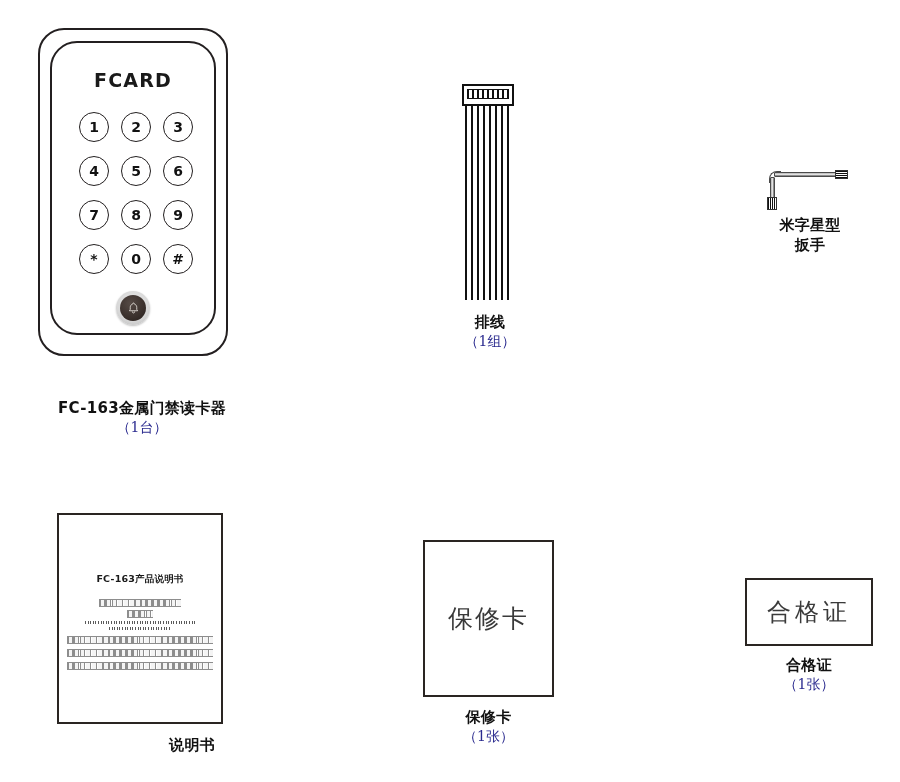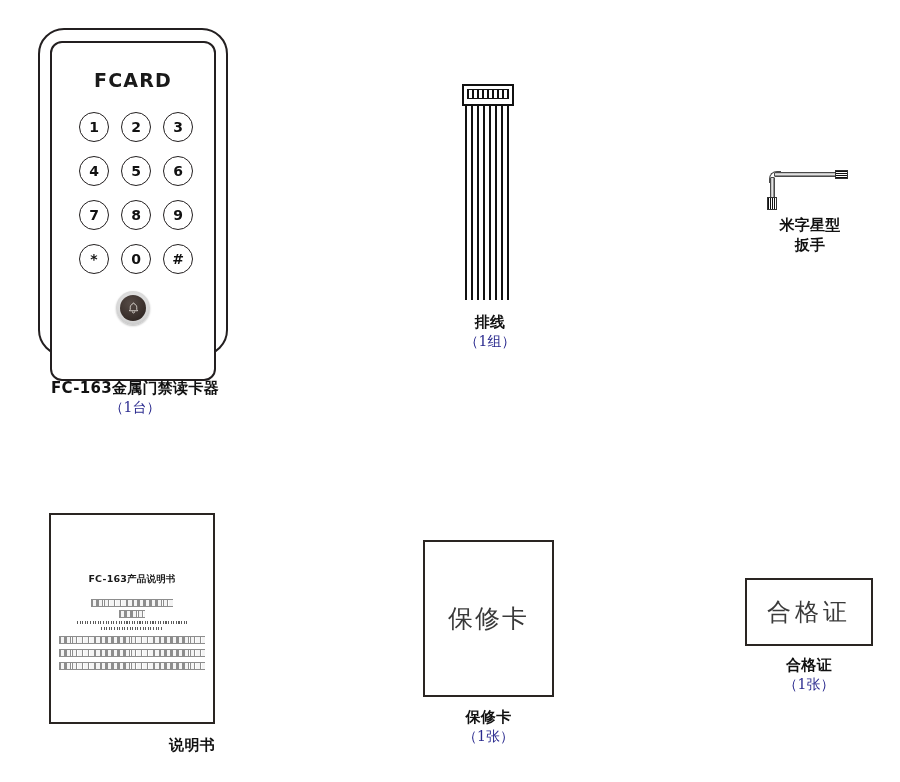--- a/index.html
+++ b/index.html
@@ -51,23 +51,23 @@
     height: 328px;
     border: 2px solid #231f20;
     border-radius: 26px;
     background: #ffffff;
     box-sizing: border-box;
   }
   .reader-panel {
     position: absolute;
     left: 12px; top: 13px;
     width: 166px;
-    height: 340px;
+    height: 294px;
     border: 2px solid #231f20;
-    border-radius: 12px;
+    border-radius: 27px;
     background: #ffffff;
     box-sizing: border-box;
   }
   .brand {
     position: absolute;
     left: 0; top: 26px;
     width: 100%;
     text-align: center;
     font-size: 19px;
     font-weight: bold;
@@ -115,21 +115,21 @@
   }
   .bell-inner {
     width: 26px;
     height: 26px;
     border-radius: 50%;
     background: radial-gradient(circle at 40% 32%, #554a45 0%, #3a302c 60%, #241d1a 100%);
     display: flex;
     align-items: center;
     justify-content: center;
   }
-  #reader-caption { left: 0px; top: 378px; width: 270px; }
+  #reader-caption { left: 0px; top: 398px; width: 270px; padding-left: 7px; }
 
   
   #cable-item { left: 462px; top: 84px; width: 56px; height: 218px; }
   .cable-connector {
     position: absolute;
     left: 0; top: 0;
     width: 52px;
     height: 22px;
     border: 2px solid #111111;
     box-sizing: border-box;
@@ -204,21 +204,21 @@
     border: 1px solid #333333;
     box-sizing: border-box;
   }
   #wrench-caption { left: 735px; top: 216px; width: 150px; }
   #wrench-caption .cap-name { line-height: 1.32; }
 
   
   #manual-item { left: 49px; top: 513px; width: 166px; height: 211px; }
   .paper {
     position: absolute;
-    left: 0; top: 0;
+    left: 8px; top: 0;
     width: 100%;
     height: 100%;
     border: 2px solid #2a2522;
     box-sizing: border-box;
     background: #ffffff;
   }
   .manual-title {
     position: absolute;
     left: 0; top: 58px;
     width: 100%;

